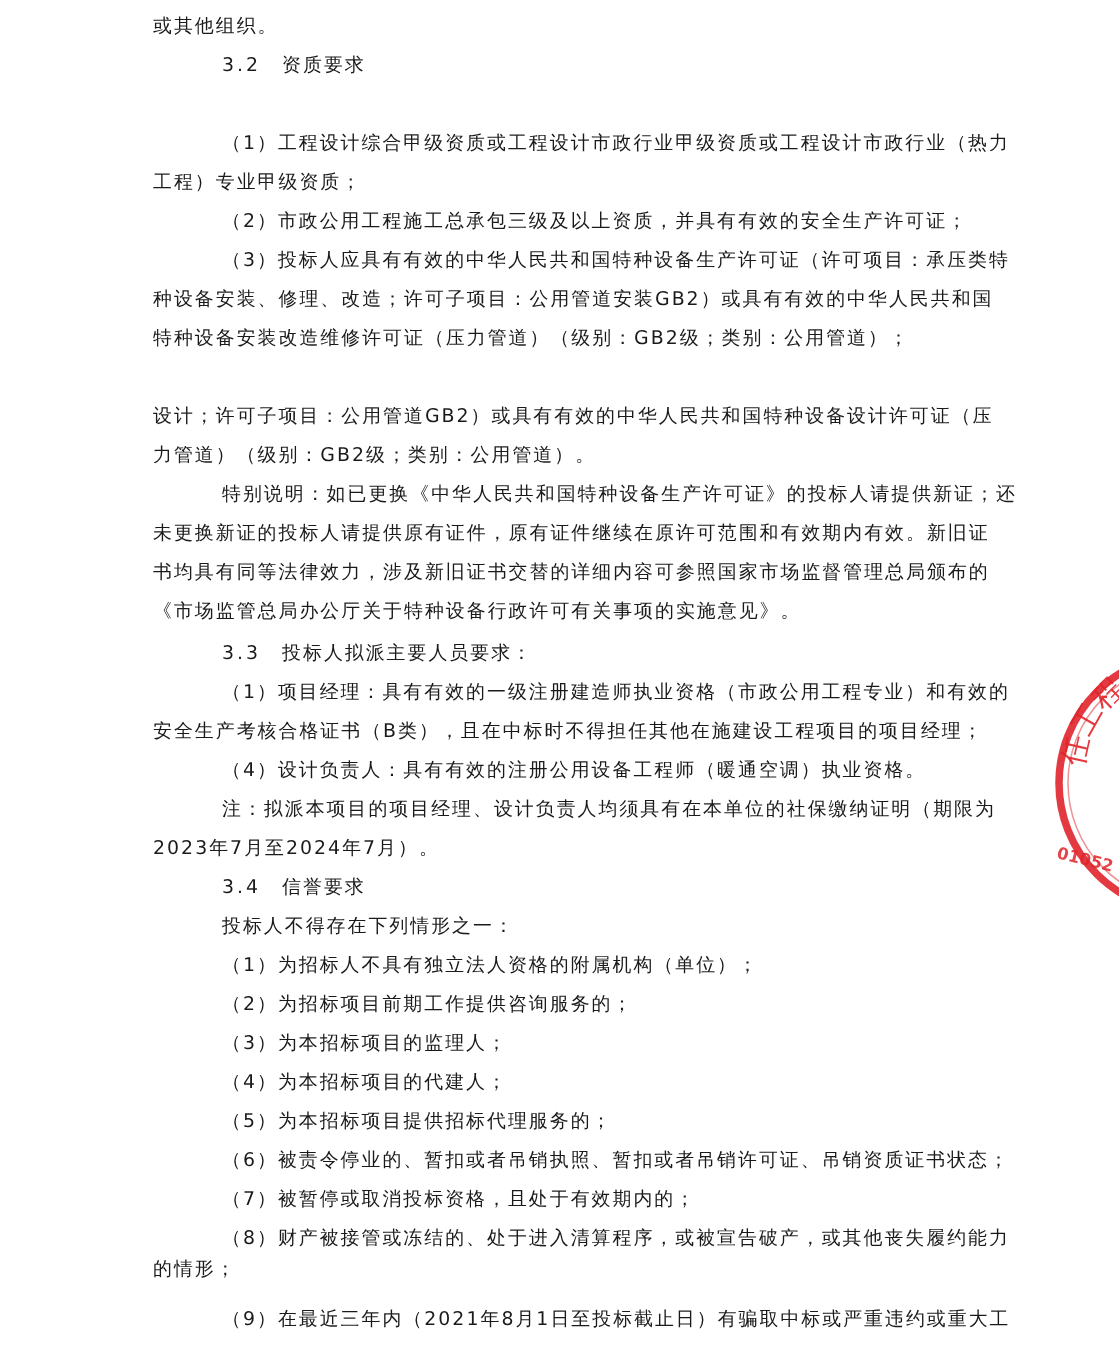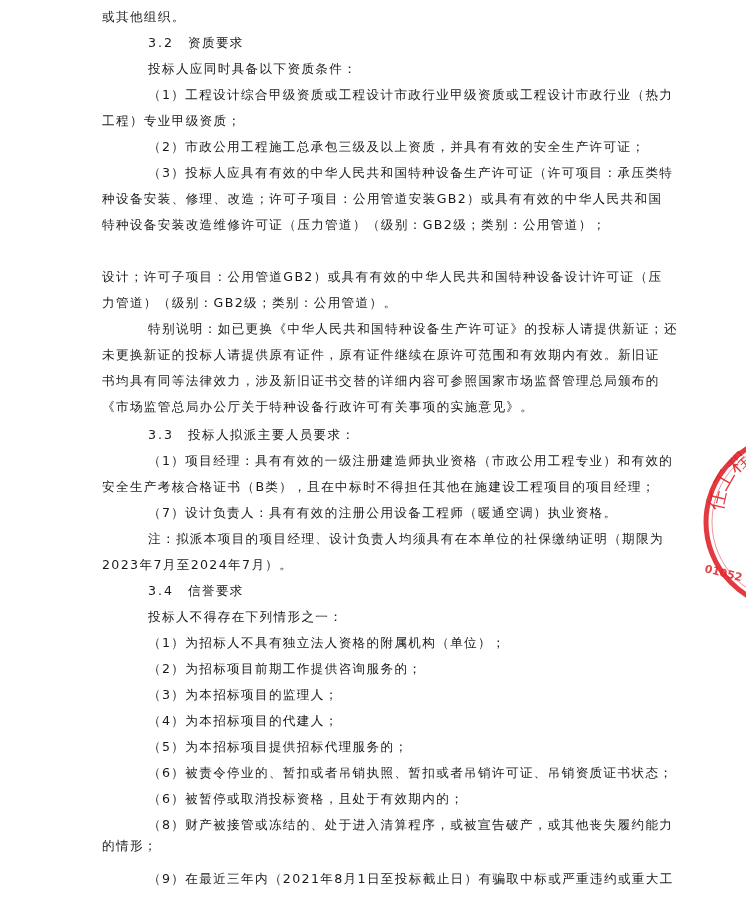--- a/index.html
+++ b/index.html
@@ -22,50 +22,49 @@
     pointer-events: none;
   }
 </style>
 </head>
 <body>
 
 <div class="page">
   <div class="line" style="top:9px">或其他组织。</div>
 
   <div class="line indent" style="top:35px"><span class="heading-num">3.2</span><span>资质要求</span></div>
-  <div class="line indent" style="top:61px">投标人应同时具备以下资质条件：</div>
   <div class="line indent" style="top:87px">（1）工程设计综合甲级资质或工程设计市政行业甲级资质或工程设计市政行业（热力</div>
   <div class="line" style="top:113px">工程）专业甲级资质；</div>
   <div class="line indent" style="top:139px">（2）市政公用工程施工总承包三级及以上资质，并具有有效的安全生产许可证；</div>
   <div class="line indent" style="top:165px">（3）投标人应具有有效的中华人民共和国特种设备生产许可证（许可项目：承压类特</div>
   <div class="line" style="top:191px">种设备安装、修理、改造；许可子项目：公用管道安装GB2）或具有有效的中华人民共和国</div>
   <div class="line" style="top:217px">特种设备安装改造维修许可证（压力管道）（级别：GB2级；类别：公用管道）；</div>
   <div class="line" style="top:269px">设计；许可子项目：公用管道GB2）或具有有效的中华人民共和国特种设备设计许可证（压</div>
   <div class="line" style="top:295px">力管道）（级别：GB2级；类别：公用管道）。</div>
   <div class="line" style="top:347px">未更换新证的投标人请提供原有证件，原有证件继续在原许可范围和有效期内有效。新旧证</div>
   <div class="line indent" style="top:321px">特别说明：如已更换《中华人民共和国特种设备生产许可证》的投标人请提供新证；还</div>
   <div class="line" style="top:373px">书均具有同等法律效力，涉及新旧证书交替的详细内容可参照国家市场监督管理总局颁布的</div>
   <div class="line" style="top:399px">《市场监管总局办公厅关于特种设备行政许可有关事项的实施意见》。</div>
 
   <div class="line indent" style="top:427px"><span class="heading-num">3.3</span><span>投标人拟派主要人员要求：</span></div>
   <div class="line indent" style="top:453px">（1）项目经理：具有有效的一级注册建造师执业资格（市政公用工程专业）和有效的</div>
   <div class="line" style="top:479px">安全生产考核合格证书（B类），且在中标时不得担任其他在施建设工程项目的项目经理；</div>
-  <div class="line indent" style="top:505px">（7）设计负责人：具有有效的注册公用设备工程师（暖通空调）执业资格。</div>
+  <div class="line indent" style="top:505px">（4）设计负责人：具有有效的注册公用设备工程师（暖通空调）执业资格。</div>
   <div class="line indent" style="top:531px">注：拟派本项目的项目经理、设计负责人均须具有在本单位的社保缴纳证明（期限为</div>
   <div class="line" style="top:557px">2023年7月至2024年7月）。</div>
 
   <div class="line indent" style="top:583px"><span class="heading-num">3.4</span><span>信誉要求</span></div>
   <div class="line indent" style="top:609px">投标人不得存在下列情形之一：</div>
   <div class="line indent" style="top:635px">（1）为招标人不具有独立法人资格的附属机构（单位）；</div>
   <div class="line indent" style="top:661px">（2）为招标项目前期工作提供咨询服务的；</div>
   <div class="line indent" style="top:687px">（3）为本招标项目的监理人；</div>
   <div class="line indent" style="top:713px">（4）为本招标项目的代建人；</div>
   <div class="line indent" style="top:739px">（5）为本招标项目提供招标代理服务的；</div>
   <div class="line indent" style="top:765px">（6）被责令停业的、暂扣或者吊销执照、暂扣或者吊销许可证、吊销资质证书状态；</div>
-  <div class="line indent" style="top:791px">（6）被暂停或取消投标资格，且处于有效期内的；</div>
+  <div class="line indent" style="top:791px">（7）被暂停或取消投标资格，且处于有效期内的；</div>
   <div class="line indent" style="top:817px">（8）财产被接管或冻结的、处于进入清算程序，或被宣告破产，或其他丧失履约能力</div>
   <div class="line" style="top:838px">的情形；</div>
   <div class="line indent" style="top:871px">（9）在最近三年内（2021年8月1日至投标截止日）有骗取中标或严重违约或重大工</div>
 </div>
 
 <div class="stamp">
   <svg width="180" height="180" viewBox="0 0 180 180">
     <defs>
       <path id="arcTop" d="M 22 92 A 70 70 0 0 1 160 70"></path>
       <path id="arcBot" d="M 18 120 A 72 72 0 0 0 150 150"></path>

